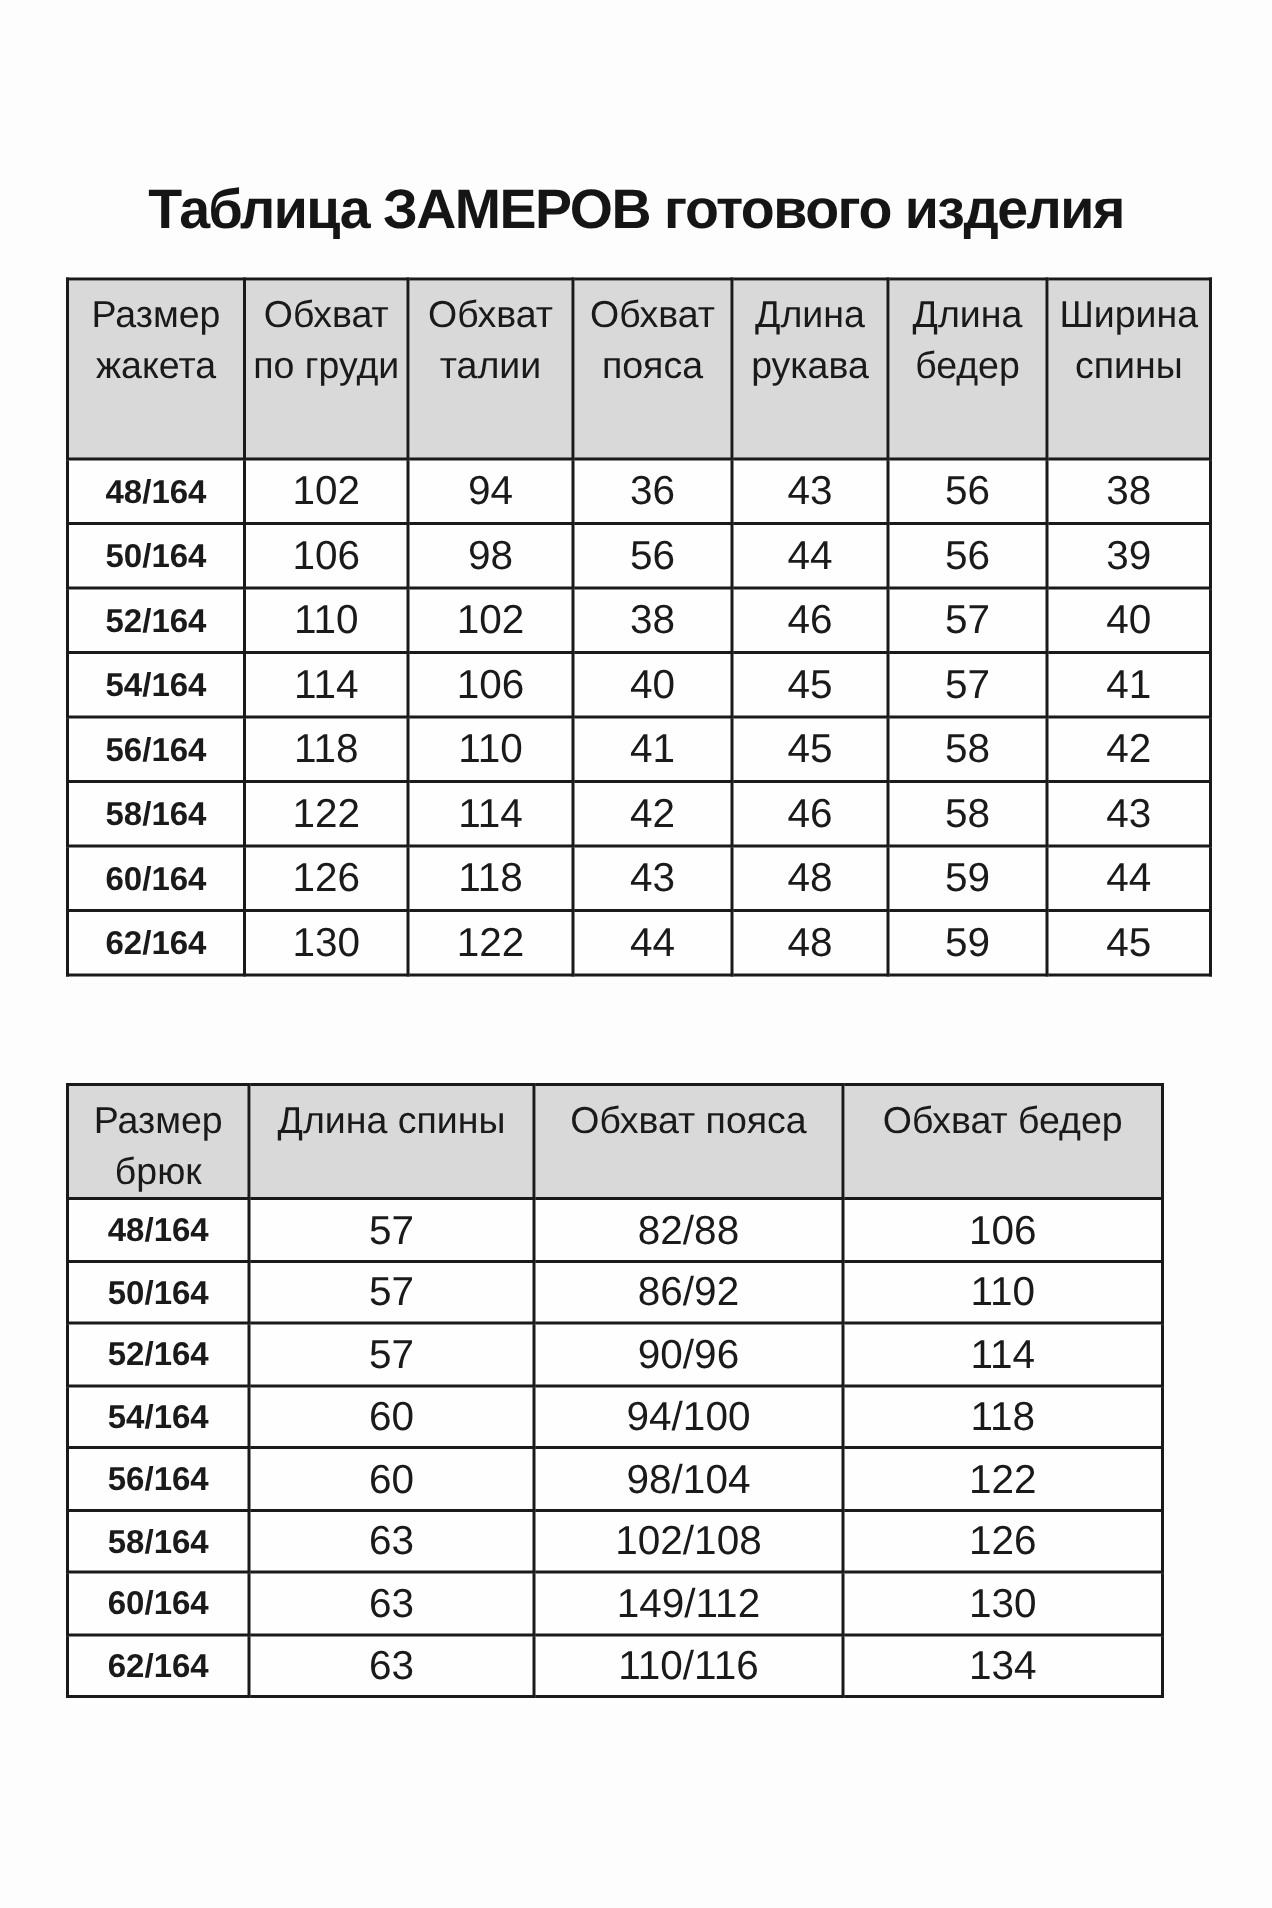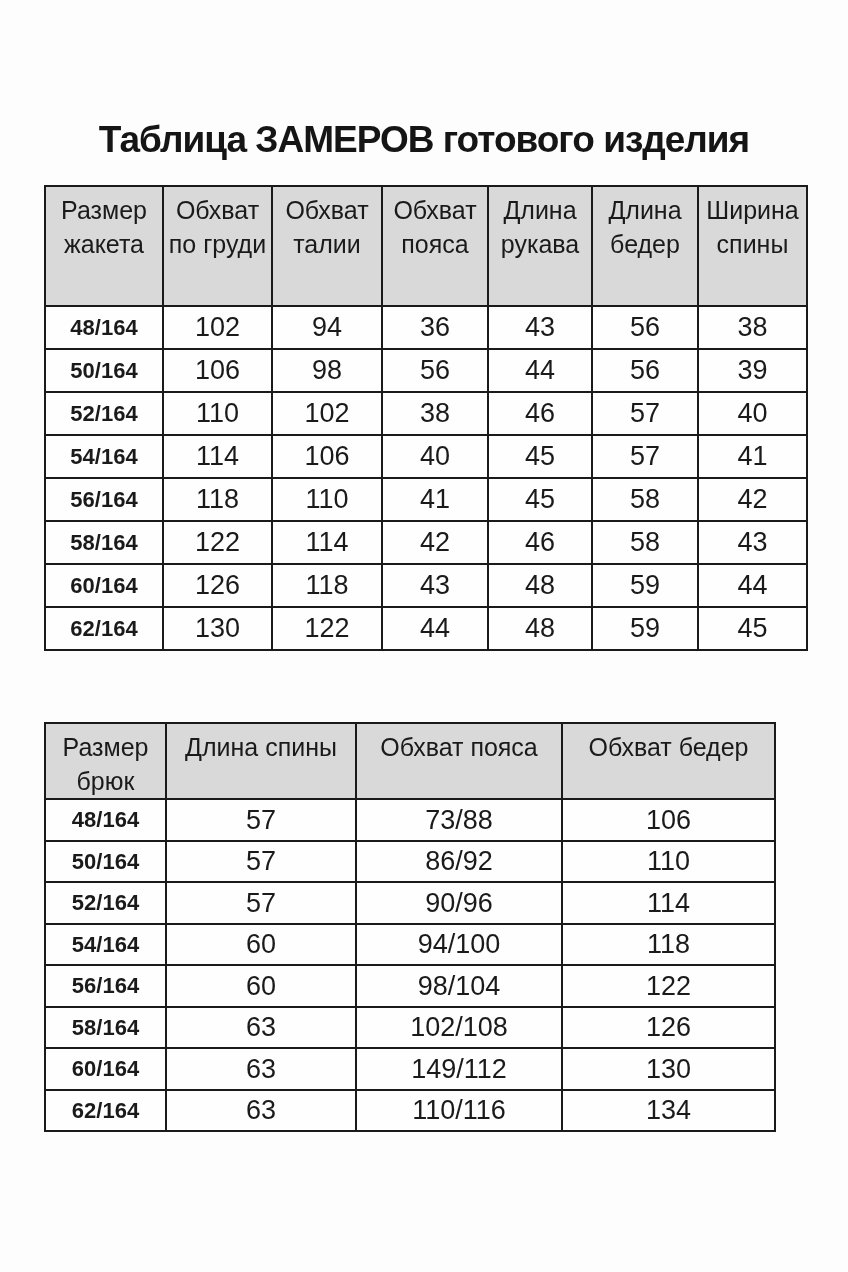--- a/index.html
+++ b/index.html
@@ -190,21 +190,21 @@
         <th>Размер брюк</th>
         <th>Длина спины</th>
         <th>Обхват пояса</th>
         <th>Обхват бедер</th>
       </tr>
     </thead>
     <tbody>
         <tr>
           <th class="size-cell">48/164</th>
           <td>57</td>
-          <td>73/88</td>
+          <td>82/88</td>
           <td>106</td>
         </tr>
         <tr>
           <th class="size-cell">50/164</th>
           <td>57</td>
           <td>86/92</td>
           <td>110</td>
         </tr>
         <tr>
           <th class="size-cell">52/164</th>

